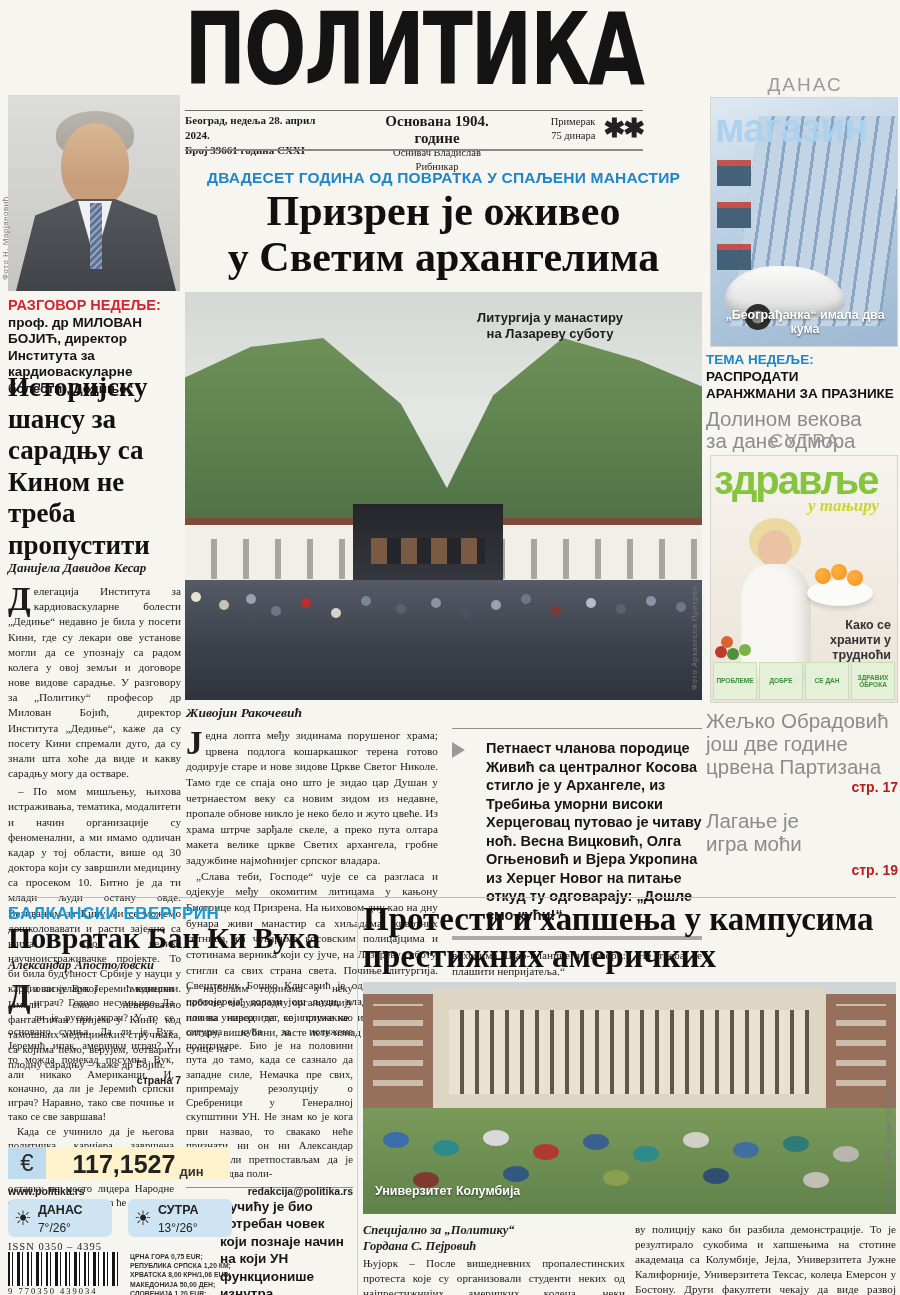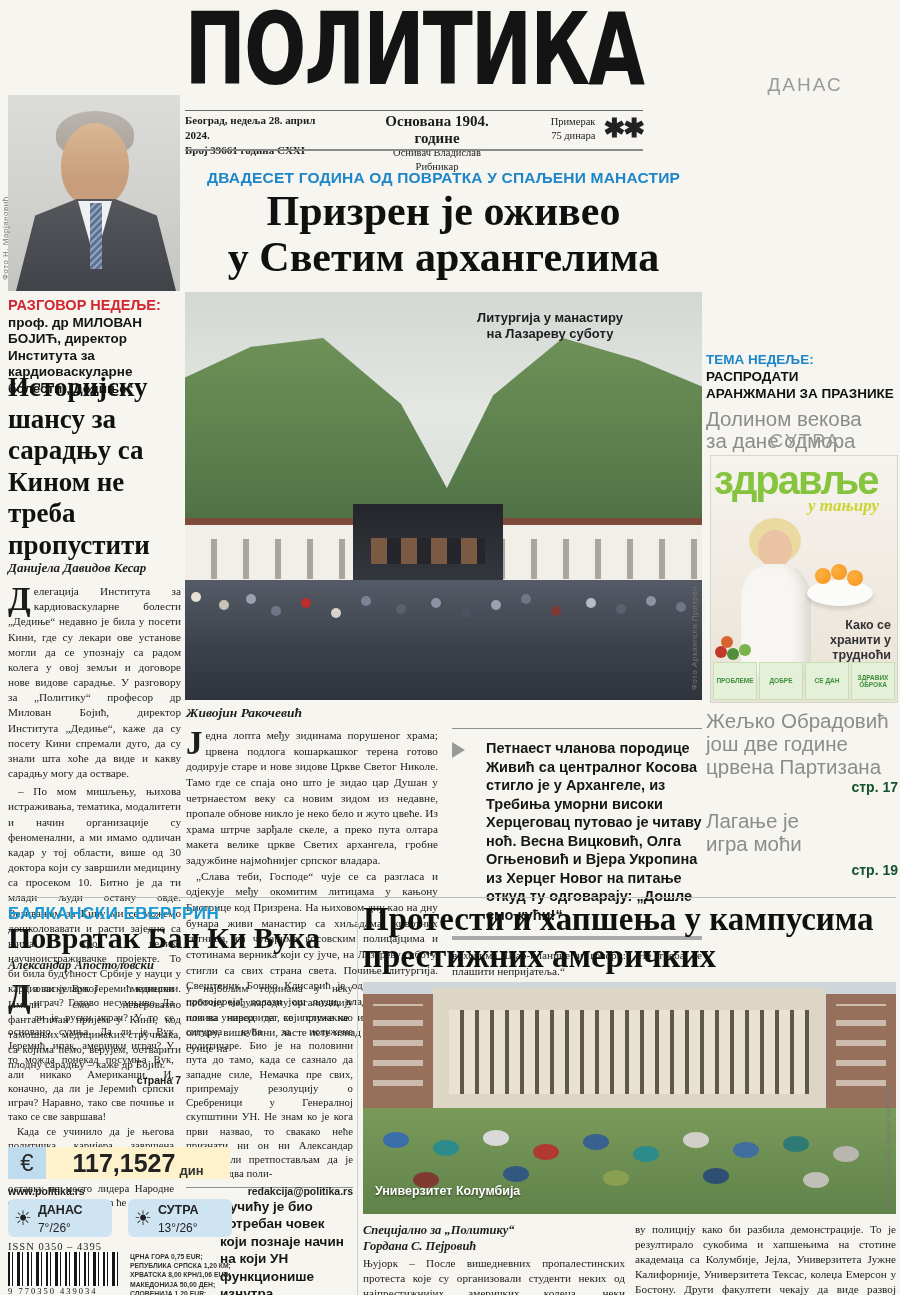--- a/index.html
+++ b/index.html
@@ -108,21 +108,21 @@
   .zd-orange{position:absolute;width:16px;height:16px;border-radius:50%;background:radial-gradient(circle at 35% 35%,#fbb040,#f7941d);}
   .zd-caption{position:absolute;right:6px;top:162px;width:86px;text-align:right;font-family:"Liberation Sans",sans-serif;
       font-weight:bold;font-size:12.5px;line-height:1.2;color:#333;}
   .zd-boxes{position:absolute;left:0;bottom:0;width:100%;height:42px;display:flex;gap:2px;padding:2px;box-sizing:border-box;}
   .zd-box{flex:1;background:#e4f1d8;border:1px solid #c8dfb4;display:flex;align-items:center;justify-content:center;
       text-align:center;font-family:"Liberation Sans",sans-serif;font-weight:bold;font-size:6.5px;color:#3f8f3f;line-height:1.15;}
   .zd-veg{position:absolute;left:4px;bottom:44px;width:12px;height:12px;border-radius:50%;background:#c0392b;
       box-shadow:12px 2px 0 #4f8f3a,24px -2px 0 #7bb24a,6px -10px 0 #d8642f;}
   #zeljko{left:706px;top:710px;width:192px;font-family:"Liberation Sans",sans-serif;}
   .gray-head{font-size:20.5px;line-height:1.12;color:#8c8c8c;}
-  .pg-right{text-align:right;font-weight:bold;font-size:14px;color:#14532d;font-family:"Liberation Sans",sans-serif;}
+  .pg-right{text-align:right;font-weight:bold;font-size:14px;color:#b91c1c;font-family:"Liberation Sans",sans-serif;}
   #intervju{left:706px;top:806px;width:192px;font-family:"Liberation Sans",sans-serif;}
   #intervju .who{font-weight:bold;font-size:13.5px;line-height:1.25;color:#111;}
   #intervju .red{color:#d22730;}
 
   
   #div-h{left:8px;top:897px;width:888px;height:1px;background:#bdbdbd;}
   #div-v{left:357px;top:905px;width:1px;height:390px;background:#cfcfcf;}
 
   
   #bk-kicker{left:8px;top:904px;font-family:"Liberation Sans",sans-serif;font-weight:bold;font-size:17px;color:#189ad6;letter-spacing:.5px;}
@@ -131,21 +131,21 @@
   .bk-col{font-size:10.8px;line-height:1.32;text-align:justify;}
   #bk-col1{left:8px;top:981px;width:166px;}
   #bk-col2{left:186px;top:981px;width:167px;}
   #bk-col1 p,#bk-col2 p{margin:0;}
   #bk-col1 p + p{text-indent:9px;}
   #bk-col2 .pullquote{font-size:13.5px;line-height:1.3;margin-top:6px;}
 
   
   #euro-box{left:8px;top:1147px;width:222px;height:32px;display:flex;font-family:"Liberation Sans",sans-serif;}
   #euro-box .eu{width:38px;background:#bfdcef;display:flex;align-items:center;justify-content:center;font-size:24px;color:#2a2a2a;}
-  #euro-box .val{flex:1;background:#fdf2cc;display:flex;align-items:flex-start;justify-content:center;gap:4px;padding-top:2px;}
+  #euro-box .val{flex:1;background:#fdf2cc;display:flex;align-items:center;justify-content:center;gap:4px;padding-top:2px;}
   #euro-box .num{font-size:25px;font-weight:bold;color:#222;}
   #euro-box .cur{font-size:13px;font-weight:bold;color:#333;margin-top:14px;}
   #links{left:8px;top:1185px;width:345px;display:flex;justify-content:space-between;font-family:"Liberation Sans",sans-serif;font-weight:bold;font-size:10.5px;color:#222;}
   .wbox{position:absolute;top:1199px;width:104px;height:38px;background:#cfe4f2;border-radius:6px;display:flex;align-items:center;gap:6px;padding:0 6px;box-sizing:border-box;font-family:"Liberation Sans",sans-serif;}
   .wbox .sun{font-size:20px;color:#222;}
   .wbox .t1{font-weight:bold;font-size:12.5px;color:#222;line-height:1.1;}
   .wbox .t2{font-size:12px;color:#222;line-height:1.1;}
   #issn{left:8px;top:1241px;font-size:10.5px;letter-spacing:1px;color:#222;}
   #barcode{left:8px;top:1252px;width:110px;height:34px;background:repeating-linear-gradient(90deg,#151515 0 2px,#fff 2px 4px,#151515 4px 5px,#fff 5px 9px,#151515 9px 12px,#fff 12px 14px,#151515 14px 15px,#fff 15px 19px);}
   #barcode-digits{left:8px;top:1286px;width:110px;font-size:8.5px;letter-spacing:2px;color:#111;}
@@ -247,20 +247,32 @@
   <div class="abs m-col" id="m-col2">
     <div class="pullquote">
       <div class="tri"></div>
       <div>Петнаест чланова породице Живић са централног Косова стигло је у Архангеле, из Требиња уморни високи Херцеговац путовао је читаву ноћ. Весна Вицковић, Олга Огњеновић и Вјера Укропина из Херцег Новог на питање откуд ту одговарају: „Дошле смо кући!“</div>
     </div>
     <p>врховима Шар-планине и говори: „Не треба се плашити непријатеља.“</p>
     <p><span>Петнаест чланова породице Живић са централног Косова стигло је у Архангеле, из Требиња уморни високи Херцеговац путовао је читаву ноћ. Весна Вицковић, Олга Огњеновић и Вјера Укропина из Херцег Новог на питање откуд ту одговарају: „Дошле смо кући!“ Горанци никада не пропуштају прилику да честитају крсну славу игуману Михаилу, који је све време на ногама и дочекује људе.</span> <span class="pgref">страна 8</span></p>
   </div>
 
   <div class="abs rail-h" style="left:710px;top:74px;">ДАНАС</div>
+  <div class="abs cover" id="magazin-cover">
+    <div class="mag-bldg"></div>
+    <div class="mag-title">магазин</div>
+    <div class="mag-items">
+      <div class="it"></div>
+      <div class="it"></div>
+      <div class="it"></div>
+    </div>
+    <div class="mag-car"></div>
+    <div class="mag-wheel"></div>
+    <div class="mag-caption">„Београђанка“ имала два кума</div>
+  </div>
   <div class="abs" id="tema">
     <div class="row1"><span class="blue">ТЕМА НЕДЕЉЕ:</span><span> РАСПРОДАТИ</span><br><span>АРАНЖМАНИ ЗА ПРАЗНИКЕ</span></div>
     <div class="head">
       <div>Долином векова</div>
       <div>за дане одмора</div>
     </div>
     <div class="pg">стр. 10 и 11</div>
   </div>
   <div class="abs rail-h" id="sutra-label">СУТРА</div>
   <div class="abs cover" id="zdravlje-cover">

